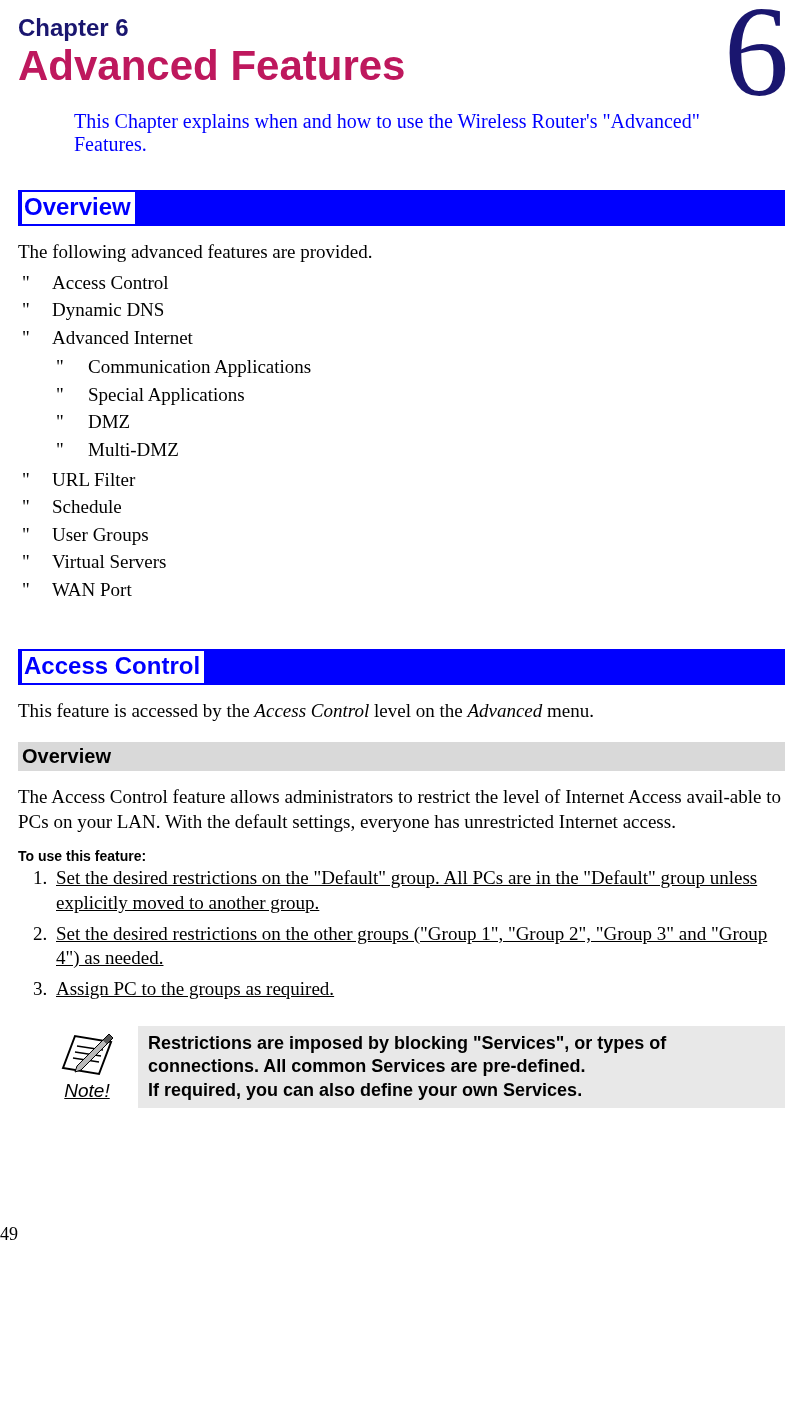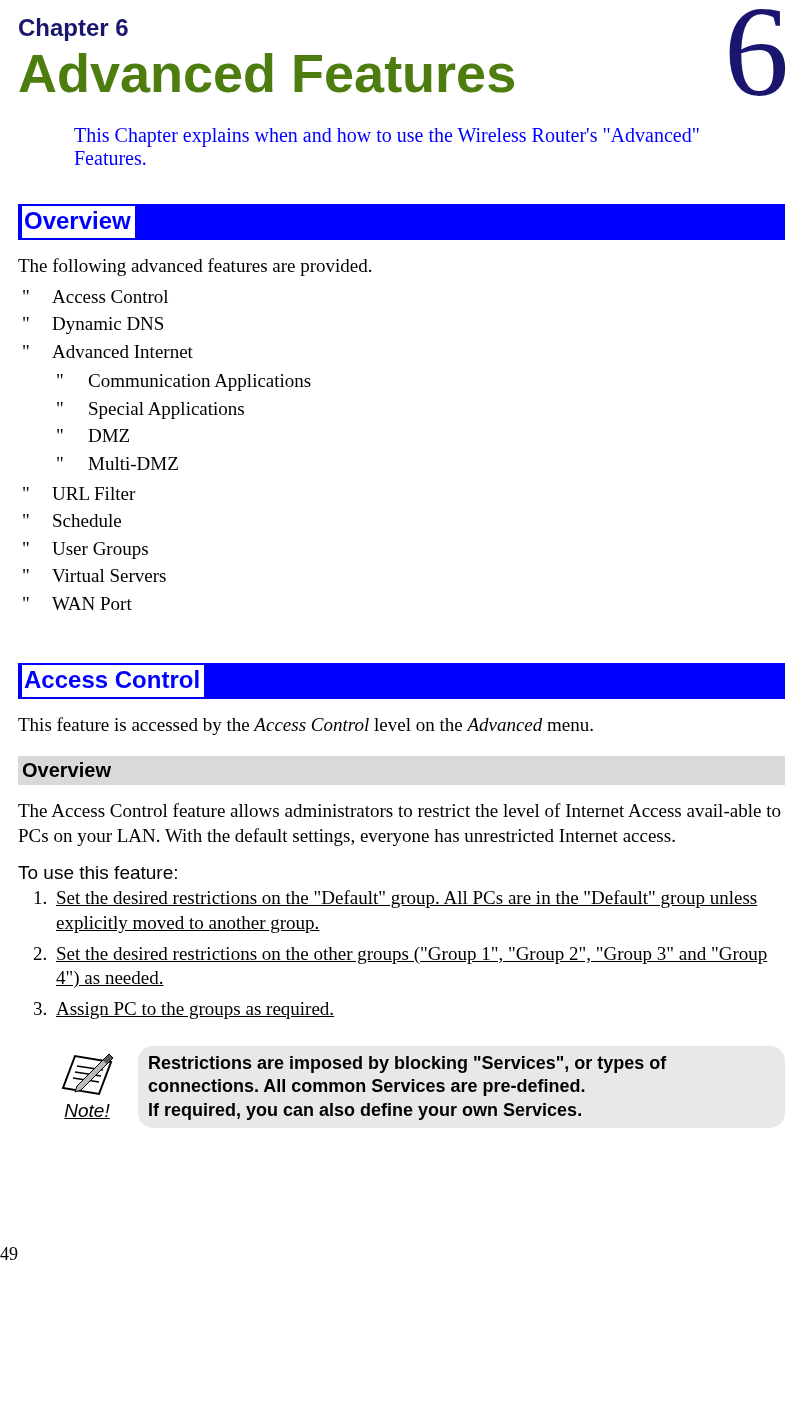--- a/index.html
+++ b/index.html
@@ -19,22 +19,22 @@
     font-family: Liberation Sans, sans-serif;
     font-weight:bold;
     font-size:24px;
     color:#1a166f;
     margin:0;
     padding-top:4px;
   }
   .chapter-title{
     font-family: Arial, Helvetica, sans-serif;
     font-weight:bold;
-    font-size:54px;
-    color:#4d7c0f;
+    font-size:42px;
+    color:#be185d;
     margin:0 0 20px 0;
   }
   .big-number{
     position:absolute;
     top:-14px;
     right:14px;
     font-family: "Times New Roman", Times, serif;
     font-size:130px;
     line-height:1;
     color:#1a166f;
@@ -105,22 +105,22 @@
   .sub-head{
     background:#d9d9d9;
     font-family: Arial, Helvetica, sans-serif;
     font-weight:bold;
     font-size:20px;
     padding:3px 4px;
     margin-top:18px;
   }
   .h4{
     font-family: Arial, Helvetica, sans-serif;
-    font-weight:normal;
-    font-size:19px;
+    font-weight:bold;
+    font-size:14px;
     margin-top:14px;
     margin-bottom:2px;
   }
   ol.steps{
     margin:2px 0 8px 0;
     padding:0 0 0 34px;
     font-size:19px;
     line-height:1.3;
   }
   ol.steps li{
@@ -149,21 +149,20 @@
     text-decoration:underline;
   }
   .note-text{
     flex:1;
     background:#e8e8e8;
     font-family: Arial, Helvetica, sans-serif;
     font-weight:bold;
     font-size:18px;
     line-height:1.3;
     padding:6px 10px;
-    border-radius:15px;
   }
   .page-wrap{ position: relative; min-height:1390px;}
   .footer-num{
     text-align:left;
     font-size:18px;
     padding-right:0;
     padding-top:96px;
   }
 </style>
 </head>

